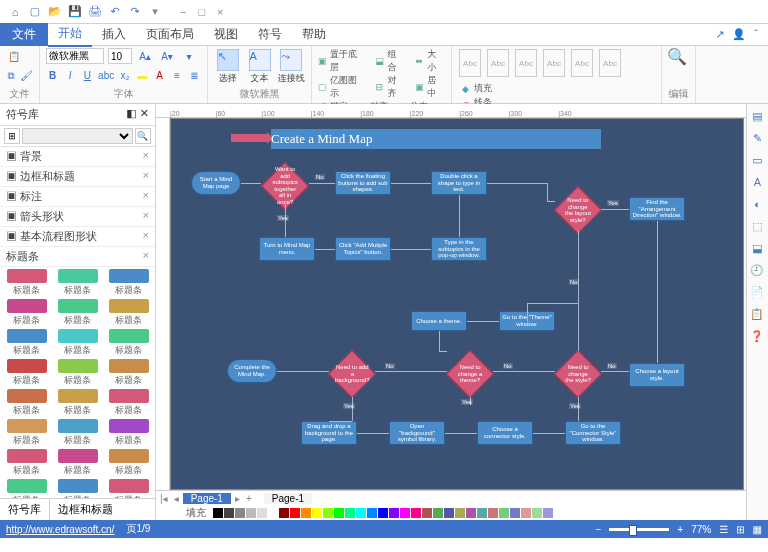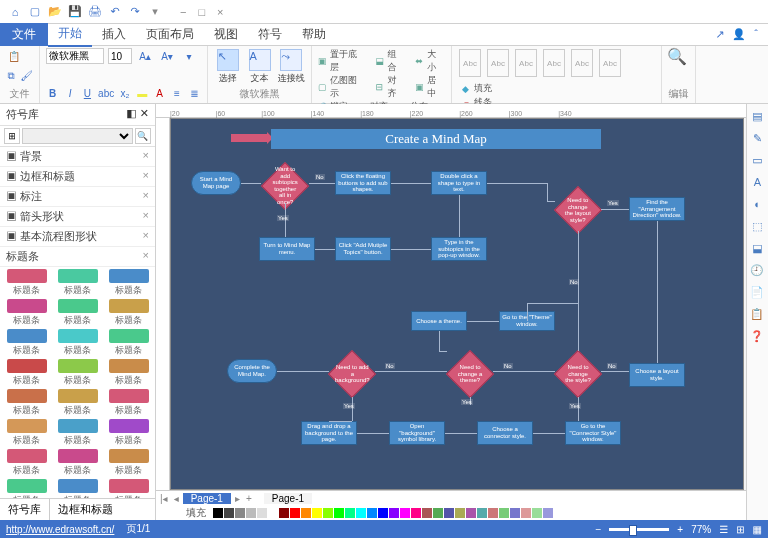--- a/index.html
+++ b/index.html
@@ -41,21 +41,21 @@
 .shape-nm { font-size: 9px; color: #666; }
 .side-foot { display: flex; font-size: 11px; border-top: 1px solid #d0d0d0; }
 .side-foot div { padding: 3px 8px; }
 .canvas-wrap { flex: 1; display: flex; flex-direction: column; background: #f4f4f4; position: relative; }
 .doc-tab { height: 18px; display: flex; align-items: center; }
 .doc-tab .t { background: #fff; border: 1px solid #ccc; padding: 1px 8px; font-size: 10px; color: #3f72c9; border-bottom: none; }
 .ruler-h { height: 14px; background: #fff; border-bottom: 1px solid #ccc; font-size: 7px; color: #888; display: flex; align-items: flex-end; padding-left: 14px; gap: 36px; }
 .canvas-row { flex: 1; display: flex; }
 .ruler-v { width: 14px; background: #fff; border-right: 1px solid #ccc; }
 .canvas { flex: 1; background: #3b5173; position: relative; border: 1px solid #888; margin-right: 2px; }
-.banner { position: absolute; left: 100px; top: 10px; width: 330px; height: 20px; background: #4a8cc9; color: #fff; text-align: center; font-size: 13px; line-height: 20px; font-family: serif; }
+.banner { position: absolute; left: 100px; top: 10px; width: 330px; height: 20px; background: #4a8cc9; color: #fff; text-align: left; font-size: 13px; line-height: 20px; font-family: serif; }
 .arrow-deco { position: absolute; left: 60px; top: 15px; width: 36px; height: 8px; background: #d45877; }
 .arrow-deco::after { content: ''; position: absolute; right: -6px; top: -2px; border-left: 6px solid #d45877; border-top: 6px solid transparent; border-bottom: 6px solid transparent; }
 .node { position: absolute; background: #4a8cc9; border: 1px solid #2b5f8f; color: #fff; font-size: 6px; display: flex; align-items: center; justify-content: center; text-align: center; padding: 2px; line-height: 1.1; }
 .term { border-radius: 12px; }
 .dec { background: #d45877; border: 1px solid #a03050; transform: rotate(45deg); }
 .dec span { transform: rotate(-45deg); display: block; }
 .conn { position: absolute; background: #a8b8d0; }
 .cl { position: absolute; font-size: 6px; color: #fff; background: rgba(255,255,255,0.15); padding: 0 1px; }
 .rpanel { width: 22px; background: #fafafa; border-left: 1px solid #d0d0d0; display: flex; flex-direction: column; gap: 6px; padding: 4px 0; align-items: center; }
 .rpanel div { width: 16px; height: 16px; font-size: 11px; color: #4a7cc0; display: flex; align-items: center; justify-content: center; }
@@ -136,20 +136,21 @@
       <span class="rbtn">
           <u>U</u>
         </span>
       <span class="rbtn">abc</span>
       <span class="rbtn">x₂</span>
       <span class="rbtn" style="color:#ee4">▬</span>
       <span class="rbtn" style="color:#c00">A</span>
       <span class="rbtn">≡</span>
       <span class="rbtn">≣</span>
     </div>
+    <div class="lbl">字体</div>
   </div>
   <div class="rgroup" style="width:104px">
     <div class="rrow">
       <div class="big-btn">
           <div class="ic" style="background:#c9e1ff">↖</div>
           <div class="bt">选择</div>
         </div>
       <div class="big-btn">
           <div class="ic">A</div>
           <div class="bt">文本</div>
@@ -525,21 +526,21 @@
       <div>⬓</div>
       <div>🕘</div>
       <div>📄</div>
       <div>📋</div>
       <div>❓</div>
     </div>
 </div>
 
 <div class="statusbar">
   <span class="url">http://www.edrawsoft.cn/</span>
-  <span>页1/1</span>
+  <span>页1/9</span>
   <div class="right">
     <span>−</span>
     <div class="zoom-sl"></div>
     <span>+</span>
     <span>77%</span>
     <span>☰</span>
     <span>⊞</span>
     <span>▦</span>
   </div>
 </div>

